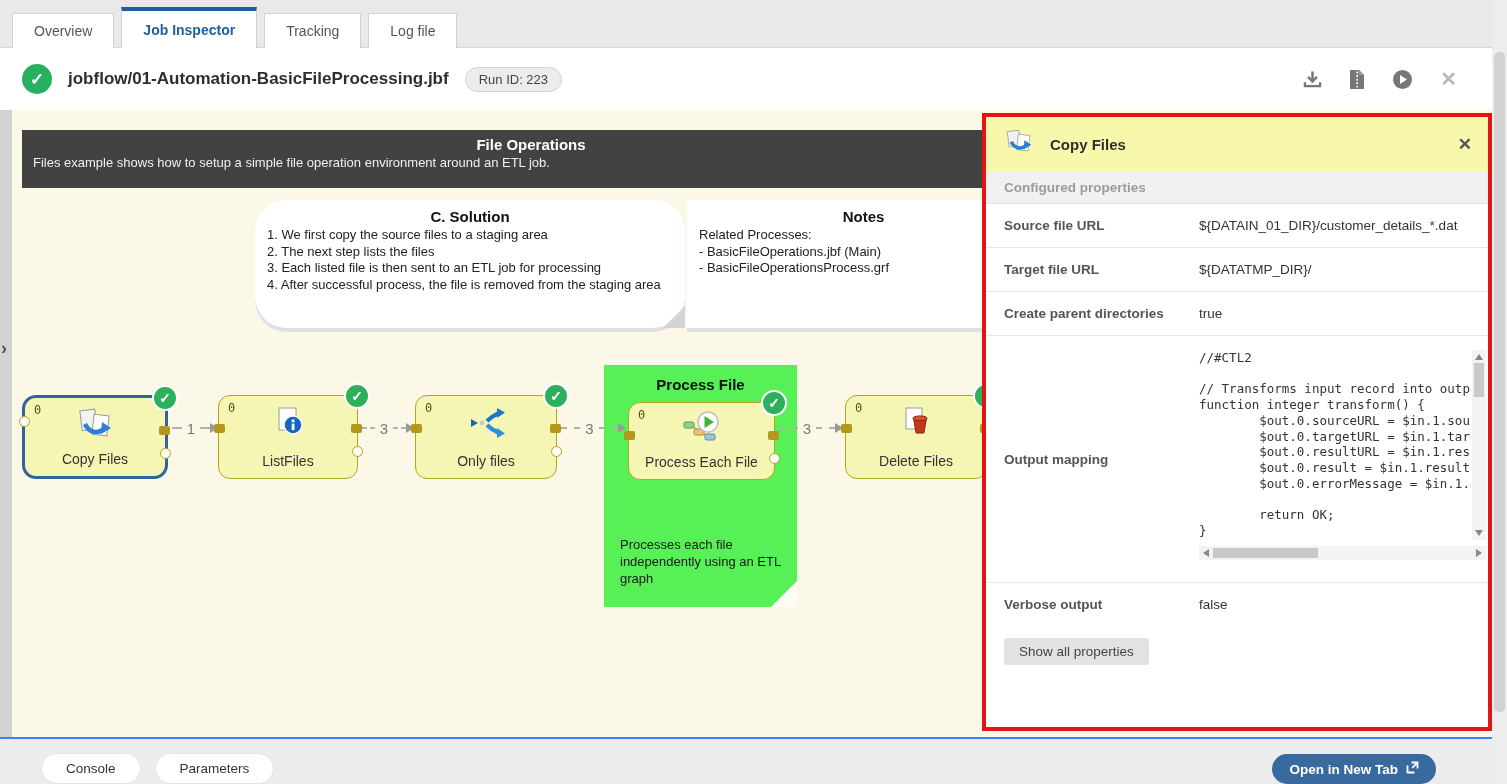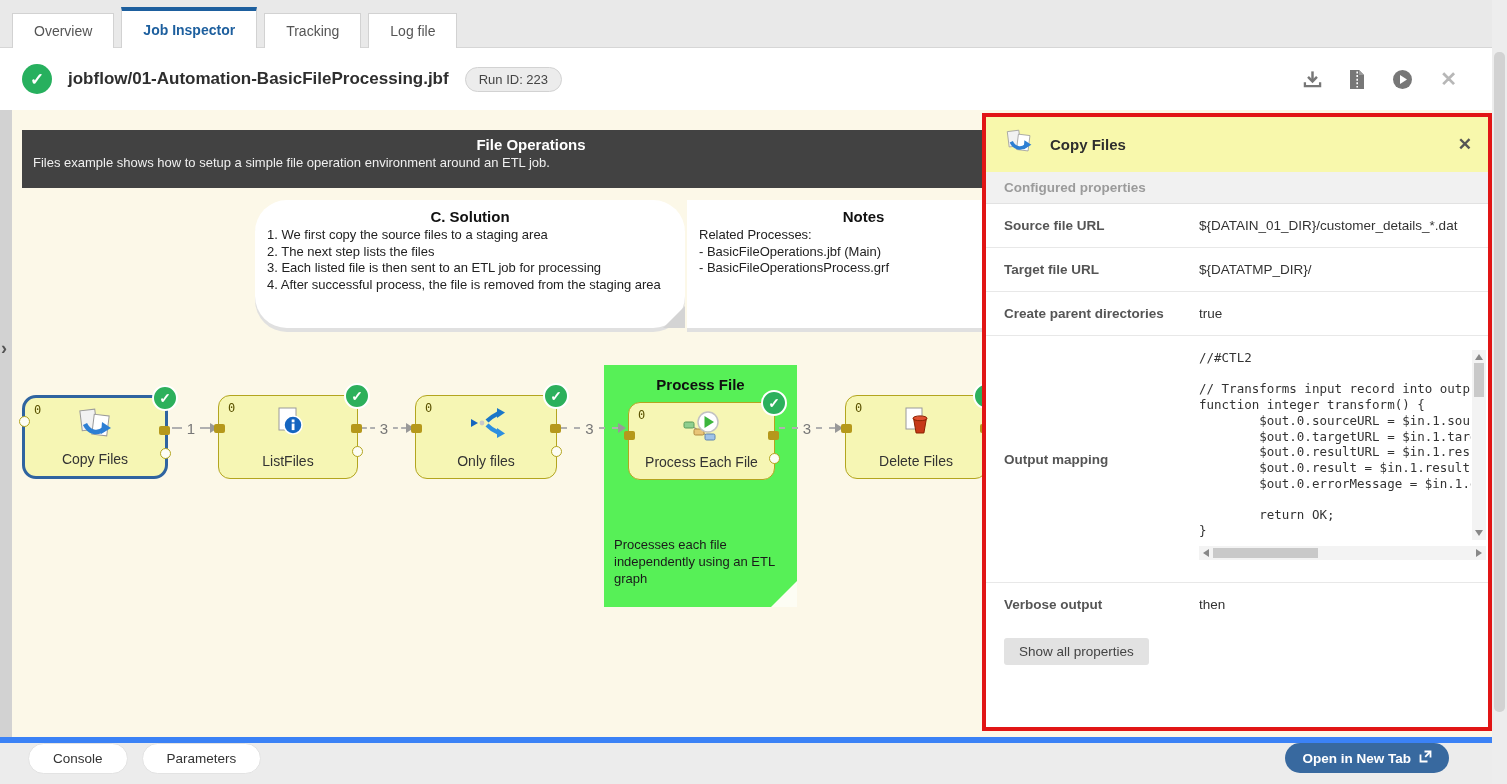--- a/index.html
+++ b/index.html
@@ -45,21 +45,21 @@
   .note-c { left:255px; width:430px;border-radius:32px; }
   .note-n { left:687px; width:353px; }
   .note h3 { font-size:15px; text-align:center; margin:8px 0 2px; color:#111; }
   .note p  { font-size:13px; color:#222; padding:0 12px; line-height:1.28; white-space:pre-line; }
   .fold-gray { position:absolute; right:0; bottom:0; width:0; height:0;
                border-left:22px solid transparent; border-bottom:22px solid #d4d4d4; }
 
   
   .group { position:absolute; left:604px; top:255px; width:193px; height:242px; background:#57f057; }
   .group-title { text-align:center; font-weight:bold; font-size:15px; color:#101010; margin-top:11px; }
-  .group-note { position:absolute; left:10px; top:172px; width:165px; font-size:13px; color:#1a1a1a;
+  .group-note { position:absolute; left:16px; top:172px; width:165px; font-size:13px; color:#1a1a1a;
                 line-height:1.3; }
   .fold-white { position:absolute; right:0; bottom:0; width:0; height:0;
                 border-left:26px solid transparent; border-bottom:26px solid #fdfdf4; }
 
   
   .node { position:absolute; top:285px; height:84px; background:#f6f6b4;
           border:1px solid #b3a51f; border-radius:12px; cursor:pointer; }
   .node-copy    { left:22px;  width:146px; border:3px solid #2f64a0; border-radius:14px; }
   .node-list    { left:218px; width:140px; }
   .node-only    { left:415px; width:142px; }
@@ -124,22 +124,22 @@
   .harr { position:absolute; top:3px; width:0; height:0; border-top:4px solid transparent;
           border-bottom:4px solid transparent; }
   .harr-left  { left:4px;  border-right:6px solid #888; }
   .harr-right { right:4px; border-left:6px solid #888; }
 
   .show-all-row { padding:12px 18px; }
   .show-all-btn { background:#e2e2e2; border:none; border-radius:3px; padding:6px 15px;
                   font-size:13.5px; color:#444; font-family:inherit; cursor:pointer; }
 
   
-  .footer { height:47px; background:#ececec; border-top:6px solid #3b82f6;
-            display:flex; align-items:flex-start; padding:0 28px; }
+  .footer { height:47px; background:#ececec; border-top:2px solid #3b82f6;
+            display:flex; align-items:flex-end; padding:0 41px; }
   .pill { background:#fff; border:1px solid #e3e3e3; border-radius:16px; padding:7px 24px;
           font-size:13.5px; color:#333; margin-right:14px; cursor:pointer; }
   .open-btn { margin-left:auto; margin-right:30px; background:#38699f; color:#fff;
               border:none; border-radius:15px; padding:7px 17px; font-size:13.5px; font-weight:bold;
               display:flex; align-items:center; gap:8px; cursor:pointer; font-family:inherit; }
 
   
   .page-scrollbar { position:fixed; top:0; right:0; width:15px; height:784px; background:#ededed;
                     z-index:50; }
   .page-thumb { position:absolute; top:52px; left:2px; width:11px; height:660px; background:#d2d2d2;
@@ -380,21 +380,21 @@
         <div class="hscroll">
           <span class="harr harr-left"></span>
           <span class="hthumb"></span>
           <span class="harr harr-right"></span>
         </div>
       </div>
     </div>
 
     <div class="prop-row" style="border-bottom:none">
       <span class="prop-label">Verbose output</span>
-      <span class="prop-value">then</span>
+      <span class="prop-value">false</span>
     </div>
 
     <div class="show-all-row">
       <button class="show-all-btn">Show all properties</button>
     </div>
   </div>
 </div>
 
 <div class="footer">
   <span class="pill">Console</span>

